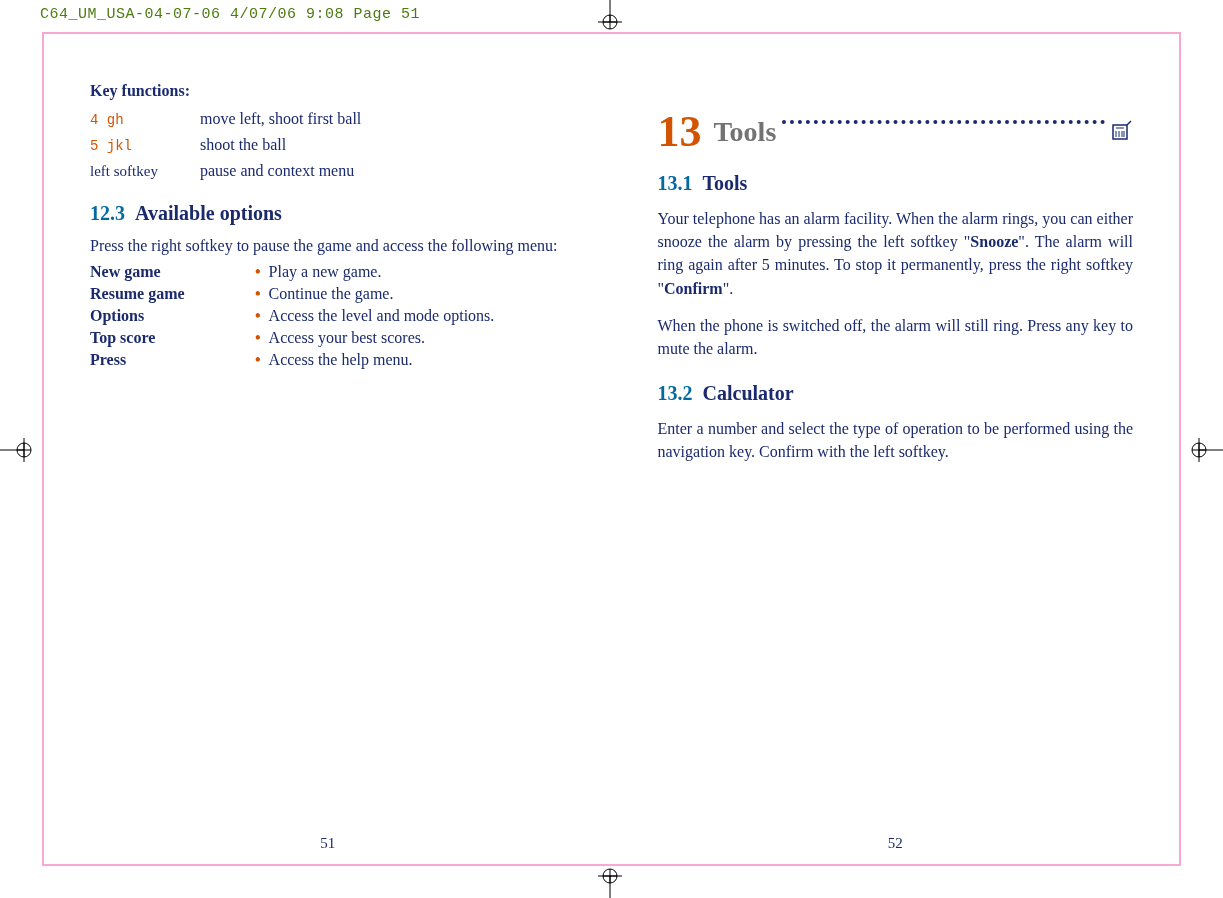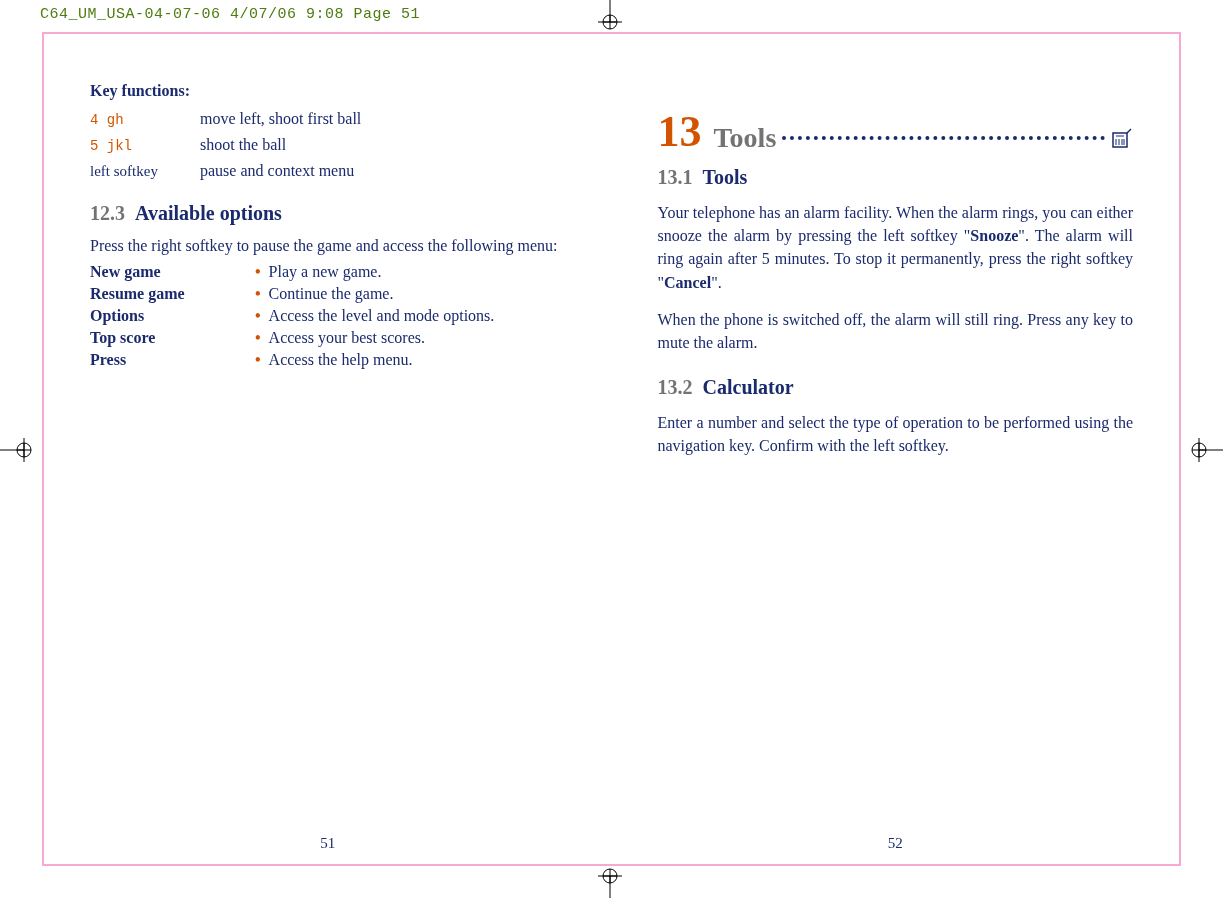--- a/index.html
+++ b/index.html
@@ -75,21 +75,21 @@
     color: #1a2a6c;
   }
   .section-heading {
     margin-top: 22px;
     margin-bottom: 12px;
     font-size: 20px;
     font-weight: bold;
     color: #1a2a6c;
   }
   .section-number {
-    color: #737373;
+    color: #0369a1;
   }
   .intro {
     margin-bottom: 8px;
   }
   .option-row {
     display: flex;
     align-items: flex-start;
     margin-bottom: 4px;
   }
   .option-label {
@@ -109,23 +109,23 @@
     position: absolute;
     bottom: 12px;
     font-size: 15px;
     color: #1a2a6c;
   }
   .page-left .page-number { right: 50%; transform: translateX(50%); }
   .page-right .page-number { left: 50%; transform: translateX(-50%); }
 
   .chapter-row {
     display: flex;
-    align-items: flex-end;
+    align-items: center;
     margin-top: 28px;
-    margin-bottom: 12px;
+    margin-bottom: 18px;
   }
   .chapter-number {
     font-size: 44px;
     font-weight: bold;
     color: #d35400;
     margin-right: 12px;
     line-height: 1;
   }
   .chapter-title {
     font-size: 28px;
@@ -263,21 +263,21 @@
             <path d="M16 6 L20 2" stroke="#1a2a6c" stroke-width="1.5"></path>
           </svg>
       </div>
     </div>
 
     <div class="section-heading" style="margin-top:8px">
       <span class="section-number">13.1</span>&nbsp;&nbsp;<span>Tools</span>
     </div>
 
     <div class="body-text">
-      <span>Your telephone has an alarm facility. When the alarm rings, you can either snooze the alarm by pressing the left softkey "</span><span class="strong">Snooze</span><span>". The alarm will ring again after 5 minutes. To stop it permanently, press the right softkey "</span><span class="strong">Cancel</span><span>".</span>
+      <span>Your telephone has an alarm facility. When the alarm rings, you can either snooze the alarm by pressing the left softkey "</span><span class="strong">Snooze</span><span>". The alarm will ring again after 5 minutes. To stop it permanently, press the right softkey "</span><span class="strong">Confirm</span><span>".</span>
     </div>
 
     <div class="body-text">When the phone is switched off, the alarm will still ring. Press any key to mute the alarm.</div>
 
     <div class="section-heading">
       <span class="section-number">13.2</span>&nbsp;&nbsp;<span>Calculator</span>
     </div>
 
     <div class="body-text">Enter a number and select the type of operation to be performed using the navigation key. Confirm with the left softkey.</div>
 

